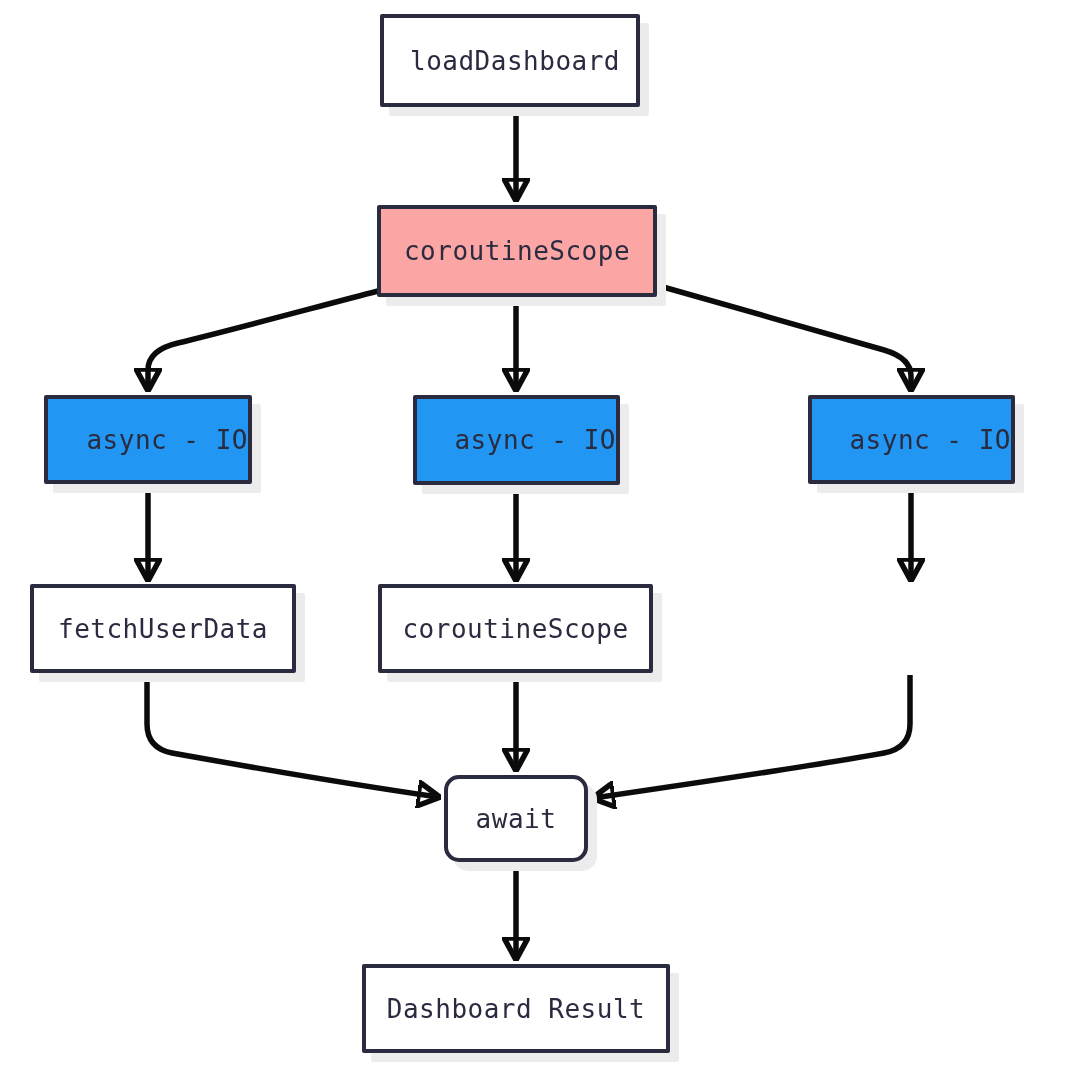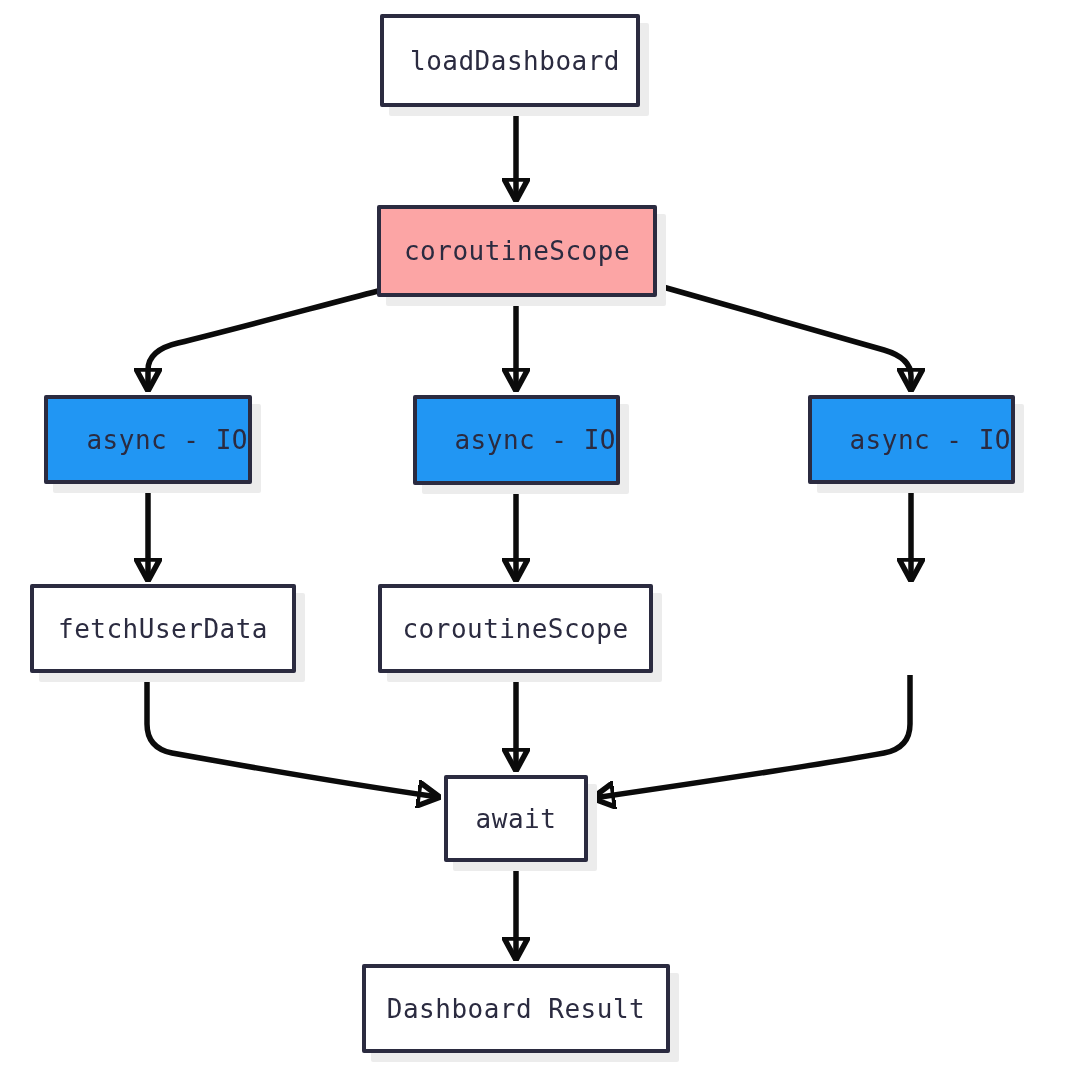--- a/index.html
+++ b/index.html
@@ -48,21 +48,21 @@
   .node--async { background: #2196f3; justify-content: flex-end; }
 
   .node--loadDashboard   { left: 380px; top: 14px;  width: 260px; height: 93px; padding-left: 10px; }
   .node--coroutineScope  { left: 377px; top: 205px; width: 280px; height: 92px; }
   .node--async1          { left: 44px;  top: 395px; width: 208px; height: 89px; }
   .node--async2          { left: 413px; top: 395px; width: 207px; height: 90px; }
   .node--async3          { left: 808px; top: 395px; width: 207px; height: 89px; }
   .node--fetchUserData   { left: 30px;  top: 584px; width: 266px; height: 89px; }
   .node--fetchStatistics { left: 378px; top: 584px; width: 275px; height: 89px; }
   .node--fetchNotifications { left: 752px; top: 584px; width: 316px; height: 89px; }
-  .node--await           { left: 444px; top: 775px; width: 144px; height: 87px; }
+  .node--await           { left: 444px; top: 775px; width: 144px; height: 87px; border-radius: 15px; }
   .node--dashboardResult { left: 362px; top: 964px; width: 308px; height: 89px; }
 </style>
 </head>
 <body>
 
 <div class="stage">
 
   <svg class="edges-layer" viewBox="0 0 1086 1072" xmlns="http://www.w3.org/2000/svg">
     <defs>
       <marker id="arrowhead" markerUnits="userSpaceOnUse" markerWidth="24" markerHeight="28" viewBox="0 0 24 28" refX="21" refY="14" orient="auto">

